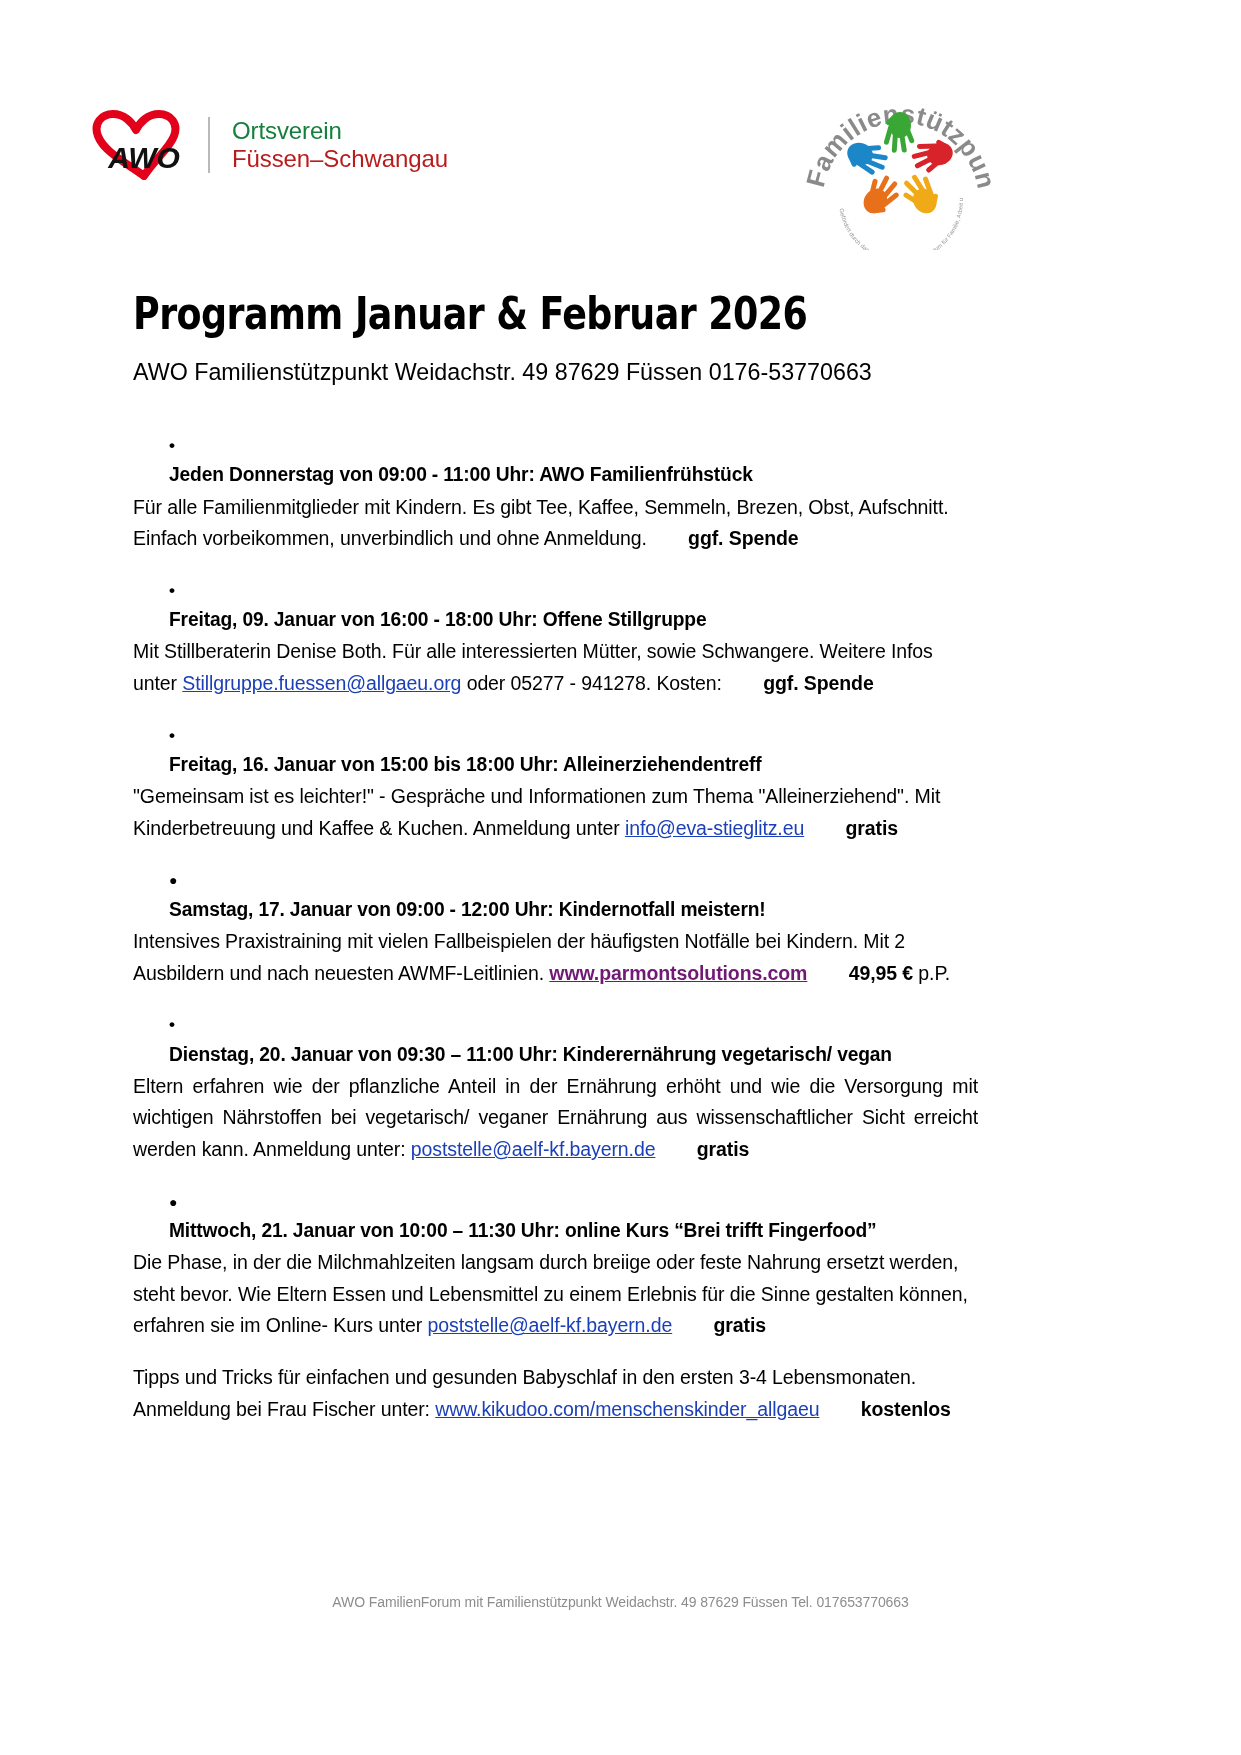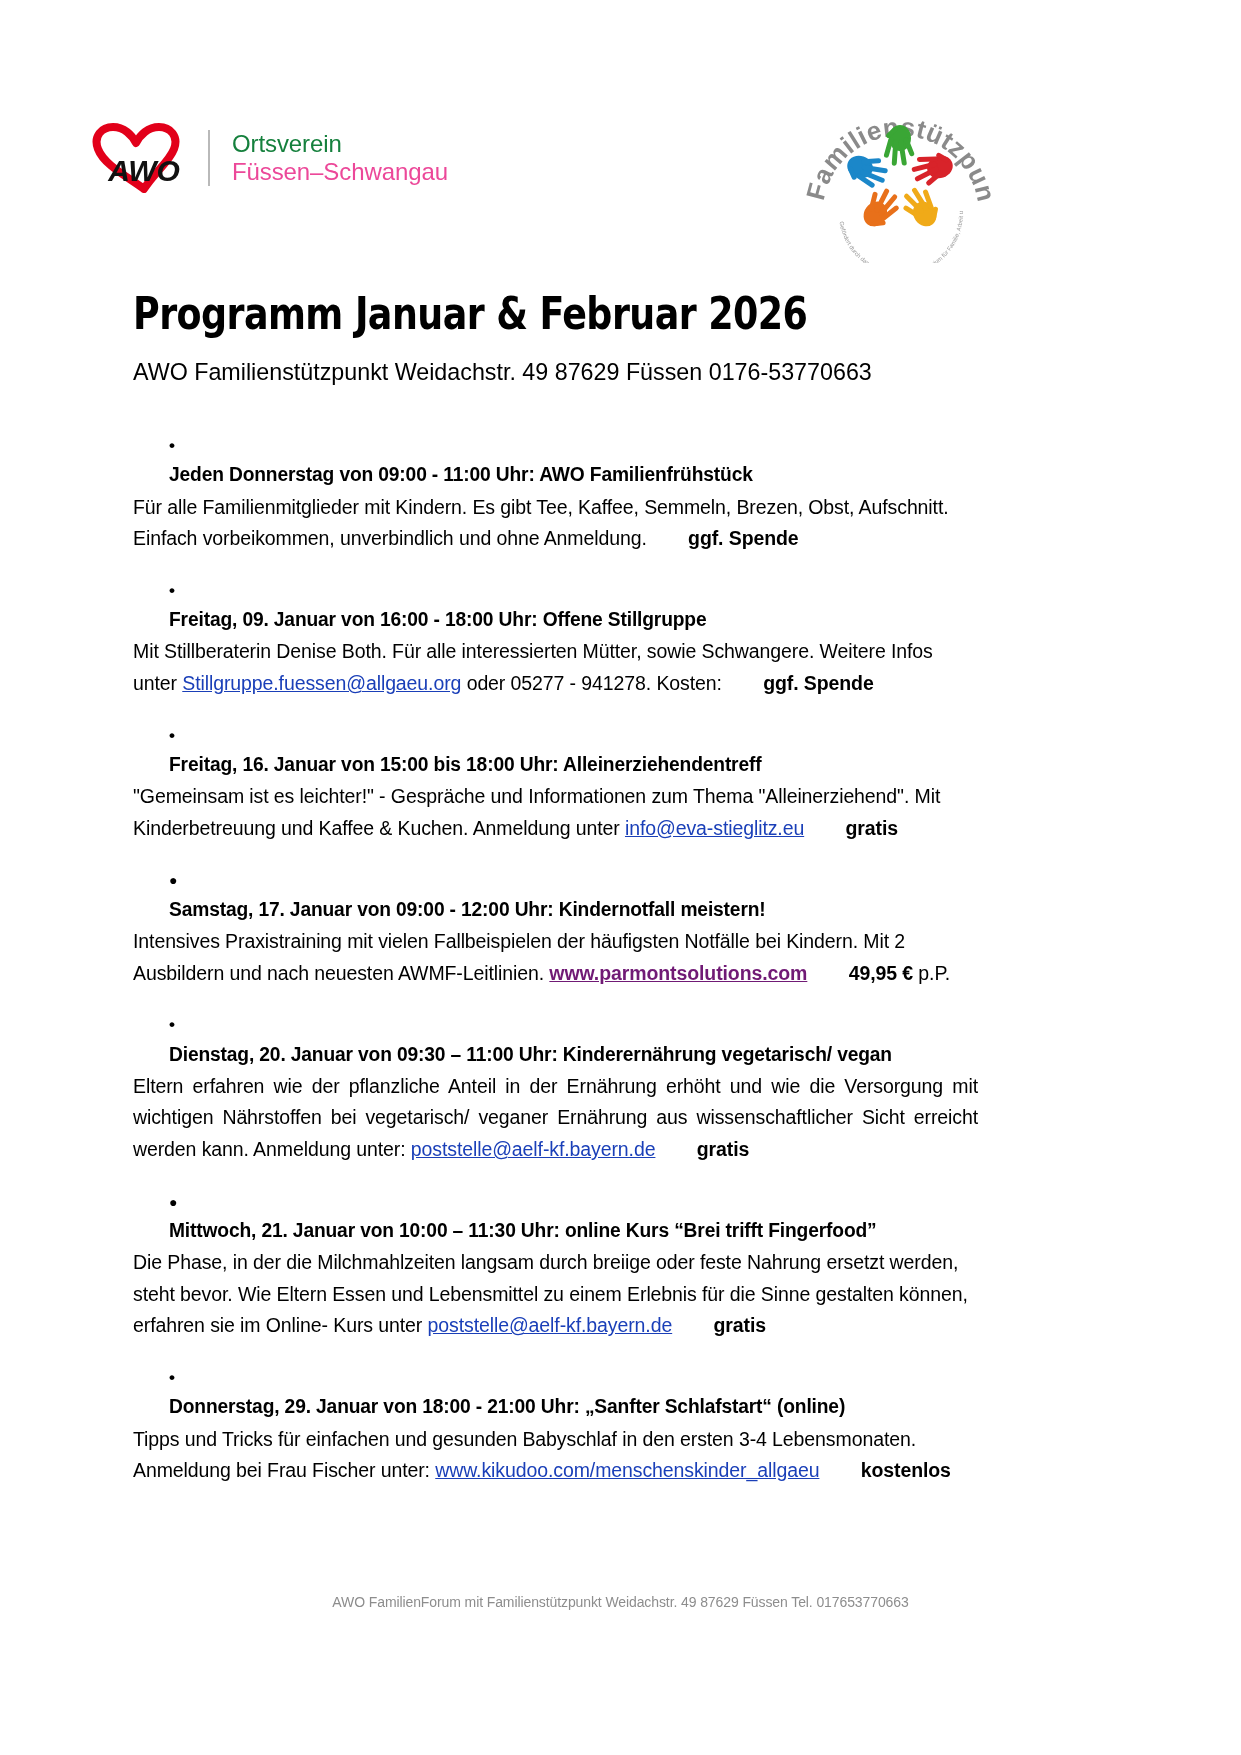--- a/index.html
+++ b/index.html
@@ -20,21 +20,21 @@
   .page {
     width: 1241px;
     height: 1755px;
     position: relative;
     background: #fff;
   }
 
   
   .header {
     position: absolute;
-    top: 13px;
+    top: 0;
     left: 0;
     width: 1082px;
     height: 260px;
   }
 
   .awo-logo {
     position: absolute;
     left: 88px;
     top: 110px;
     display: flex;
@@ -59,21 +59,21 @@
   .awo-words .l1 {
     font-size: 24px;
     font-weight: normal;
     letter-spacing: -0.1px;
     color: #15803d;
   }
   .awo-words .l2 {
     font-size: 24px;
     font-weight: normal;
     letter-spacing: -0.1px;
-    color: #ec4899;
+    color: #b91c1c;
   }
 
   .fsp-logo {
     position: absolute;
     left: 805px;
     top: 75px;
     width: 190px;
     height: 175px;
   }
   .fsp-logo svg { display: block; }
@@ -282,24 +282,20 @@
 
     <div class="event">
       <div class="event-head">
         <span class="bullet large"></span>
         <span class="event-head-text">Mittwoch, 21. Januar von 10:00 – 11:30 Uhr: online Kurs “Brei trifft Fingerfood”</span>
       </div>
       <div class="event-body"><span>Die Phase, in der die Milchmahlzeiten langsam durch breiige oder feste Nahrung ersetzt werden, steht bevor. Wie Eltern Essen und Lebensmittel zu einem Erlebnis für die Sinne gestalten können, erfahren sie im Online- Kurs unter </span><a class="link" href="#">poststelle@aelf-kf.bayern.de</a><span> </span><span class="b">gratis</span></div>
     </div>
 
     <div class="event">
-      <div class="event-head">
-        <span class="bullet small"></span>
-        <span class="event-head-text">Donnerstag, 29. Januar von 18:00 - 21:00 Uhr: „Sanfter Schlafstart“ (online)</span>
-      </div>
       <div class="event-body"><span>Tipps und Tricks für einfachen und gesunden Babyschlaf in den ersten 3-4 Lebensmonaten. Anmeldung bei Frau Fischer unter: </span><a class="link" href="#">www.kikudoo.com/menschenskinder_allgaeu</a><span> </span><span class="b">kostenlos</span></div>
     </div>
 
   </div>
 
   <div class="footer">AWO FamilienForum mit Familienstützpunkt  Weidachstr. 49  87629 Füssen  Tel. 017653770663</div>
 
 </div>
 
 </body></html>

